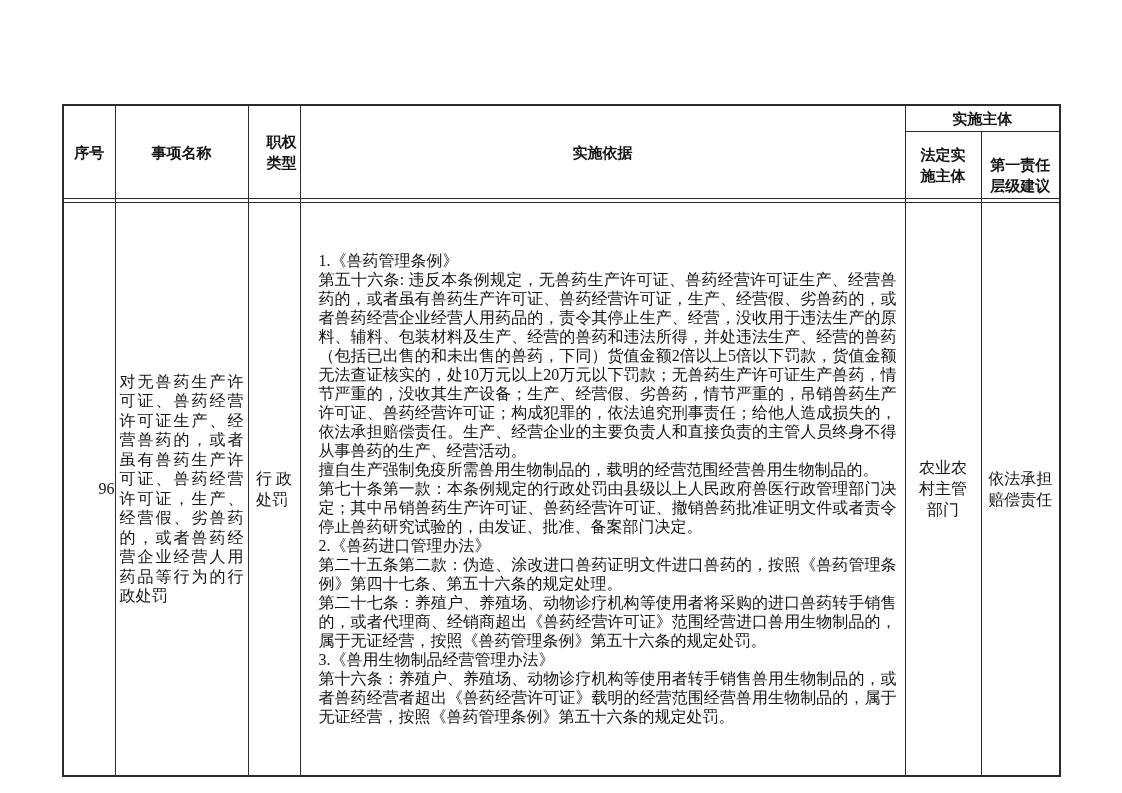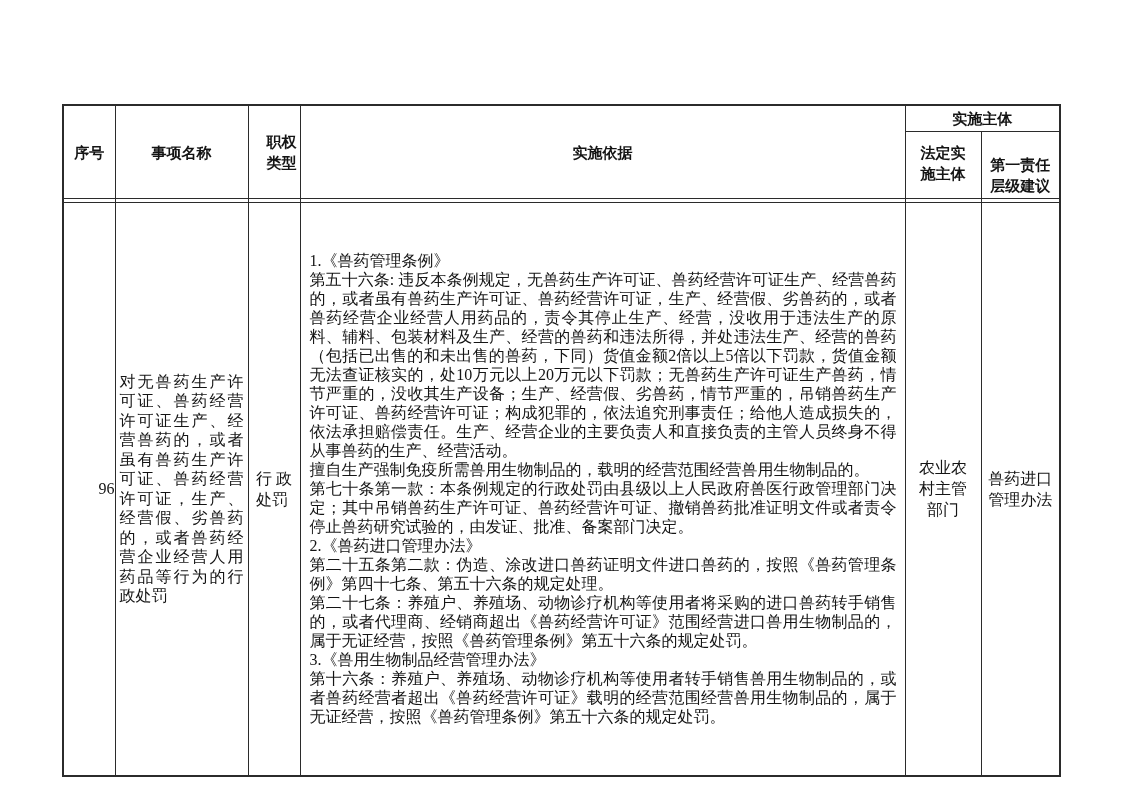--- a/index.html
+++ b/index.html
@@ -30,21 +30,21 @@
   }
   .grid th {
     font-family: "Liberation Sans", "DejaVu Sans", sans-serif;
     font-weight: bold;
     font-size: 15px;
     line-height: 21px;
     text-align: center;
     padding: 2px;
   }
   .grid th .wrap-narrow { display: inline-block; max-width: 52px; margin-left: 15px; }
-  .grid th .wrap-mid    { display: inline-block; max-width: 56px; font-family: Liberation Mono, monospace; }
+  .grid th .wrap-mid    { display: inline-block; max-width: 56px; }
   .grid th .wrap-wide   { display: inline-block; max-width: 66px; margin-top: 20px; }
   tr.row-h1 { height: 24px; }
   tr.row-h2 { height: 48px; }
   tr.row-gap { height: 4px; }
   tr.row-gap td { padding: 0; height: 4px; }
   tr.row-body { height: 573px; }
   td.cell-serial {
     text-align: right;
     font-size: 16px;
   }
@@ -58,21 +58,21 @@
   td.cell-authority {
     text-align: center;
     font-size: 16px;
     line-height: 21px;
     text-decoration: underline;
   }
   td.cell-authority .wrap2 { display: inline-block; max-width: 36px; text-align: justify; text-justify: inter-character; }
   td.cell-basis {
     font-size: 16px;
     line-height: 19px;
-    padding: 4px 8px 4px 9px;
+    padding: 4px 8px 4px 18px;
   }
   td.cell-basis p {
     margin: 0;
     text-align: justify;
     text-justify: inter-character;
   }
   td.cell-subject, td.cell-level {
     text-align: center;
     font-size: 16px;
     line-height: 21px;
@@ -124,17 +124,17 @@
           <p>第五十六条: 违反本条例规定，无兽药生产许可证、兽药经营许可证生产、经营兽药的，或者虽有兽药生产许可证、兽药经营许可证，生产、经营假、劣兽药的，或者兽药经营企业经营人用药品的，责令其停止生产、经营，没收用于违法生产的原料、辅料、包装材料及生产、经营的兽药和违法所得，并处违法生产、经营的兽药（包括已出售的和未出售的兽药，下同）货值金额2倍以上5倍以下罚款，货值金额无法查证核实的，处10万元以上20万元以下罚款；无兽药生产许可证生产兽药，情节严重的，没收其生产设备；生产、经营假、劣兽药，情节严重的，吊销兽药生产许可证、兽药经营许可证；构成犯罪的，依法追究刑事责任；给他人造成损失的，依法承担赔偿责任。生产、经营企业的主要负责人和直接负责的主管人员终身不得从事兽药的生产、经营活动。</p>
           <p>擅自生产强制免疫所需兽用生物制品的，载明的经营范围经营兽用生物制品的。</p>
           <p>第七十条第一款：本条例规定的行政处罚由县级以上人民政府兽医行政管理部门决定；其中吊销兽药生产许可证、兽药经营许可证、撤销兽药批准证明文件或者责令停止兽药研究试验的，由发证、批准、备案部门决定。</p>
           <p>2.《兽药进口管理办法》</p>
           <p>第二十五条第二款：伪造、涂改进口兽药证明文件进口兽药的，按照《兽药管理条例》第四十七条、第五十六条的规定处理。</p>
           <p>第二十七条：养殖户、养殖场、动物诊疗机构等使用者将采购的进口兽药转手销售的，或者代理商、经销商超出《兽药经营许可证》范围经营进口兽用生物制品的，属于无证经营，按照《兽药管理条例》第五十六条的规定处罚。</p>
           <p>3.《兽用生物制品经营管理办法》</p>
           <p>第十六条：养殖户、养殖场、动物诊疗机构等使用者转手销售兽用生物制品的，或者兽药经营者超出《兽药经营许可证》载明的经营范围经营兽用生物制品的，属于无证经营，按照《兽药管理条例》第五十六条的规定处罚。</p>
         </td>
         <td class="cell-subject"><span class="wrap3">农业农村主管部门</span></td>
-        <td class="cell-level"><span class="wrap4">兽药进口管理办法</span></td>
+        <td class="cell-level"><span class="wrap4">依法承担赔偿责任</span></td>
       </tr>
     </tbody>
   </table>
 </div>
 
 </body></html>

